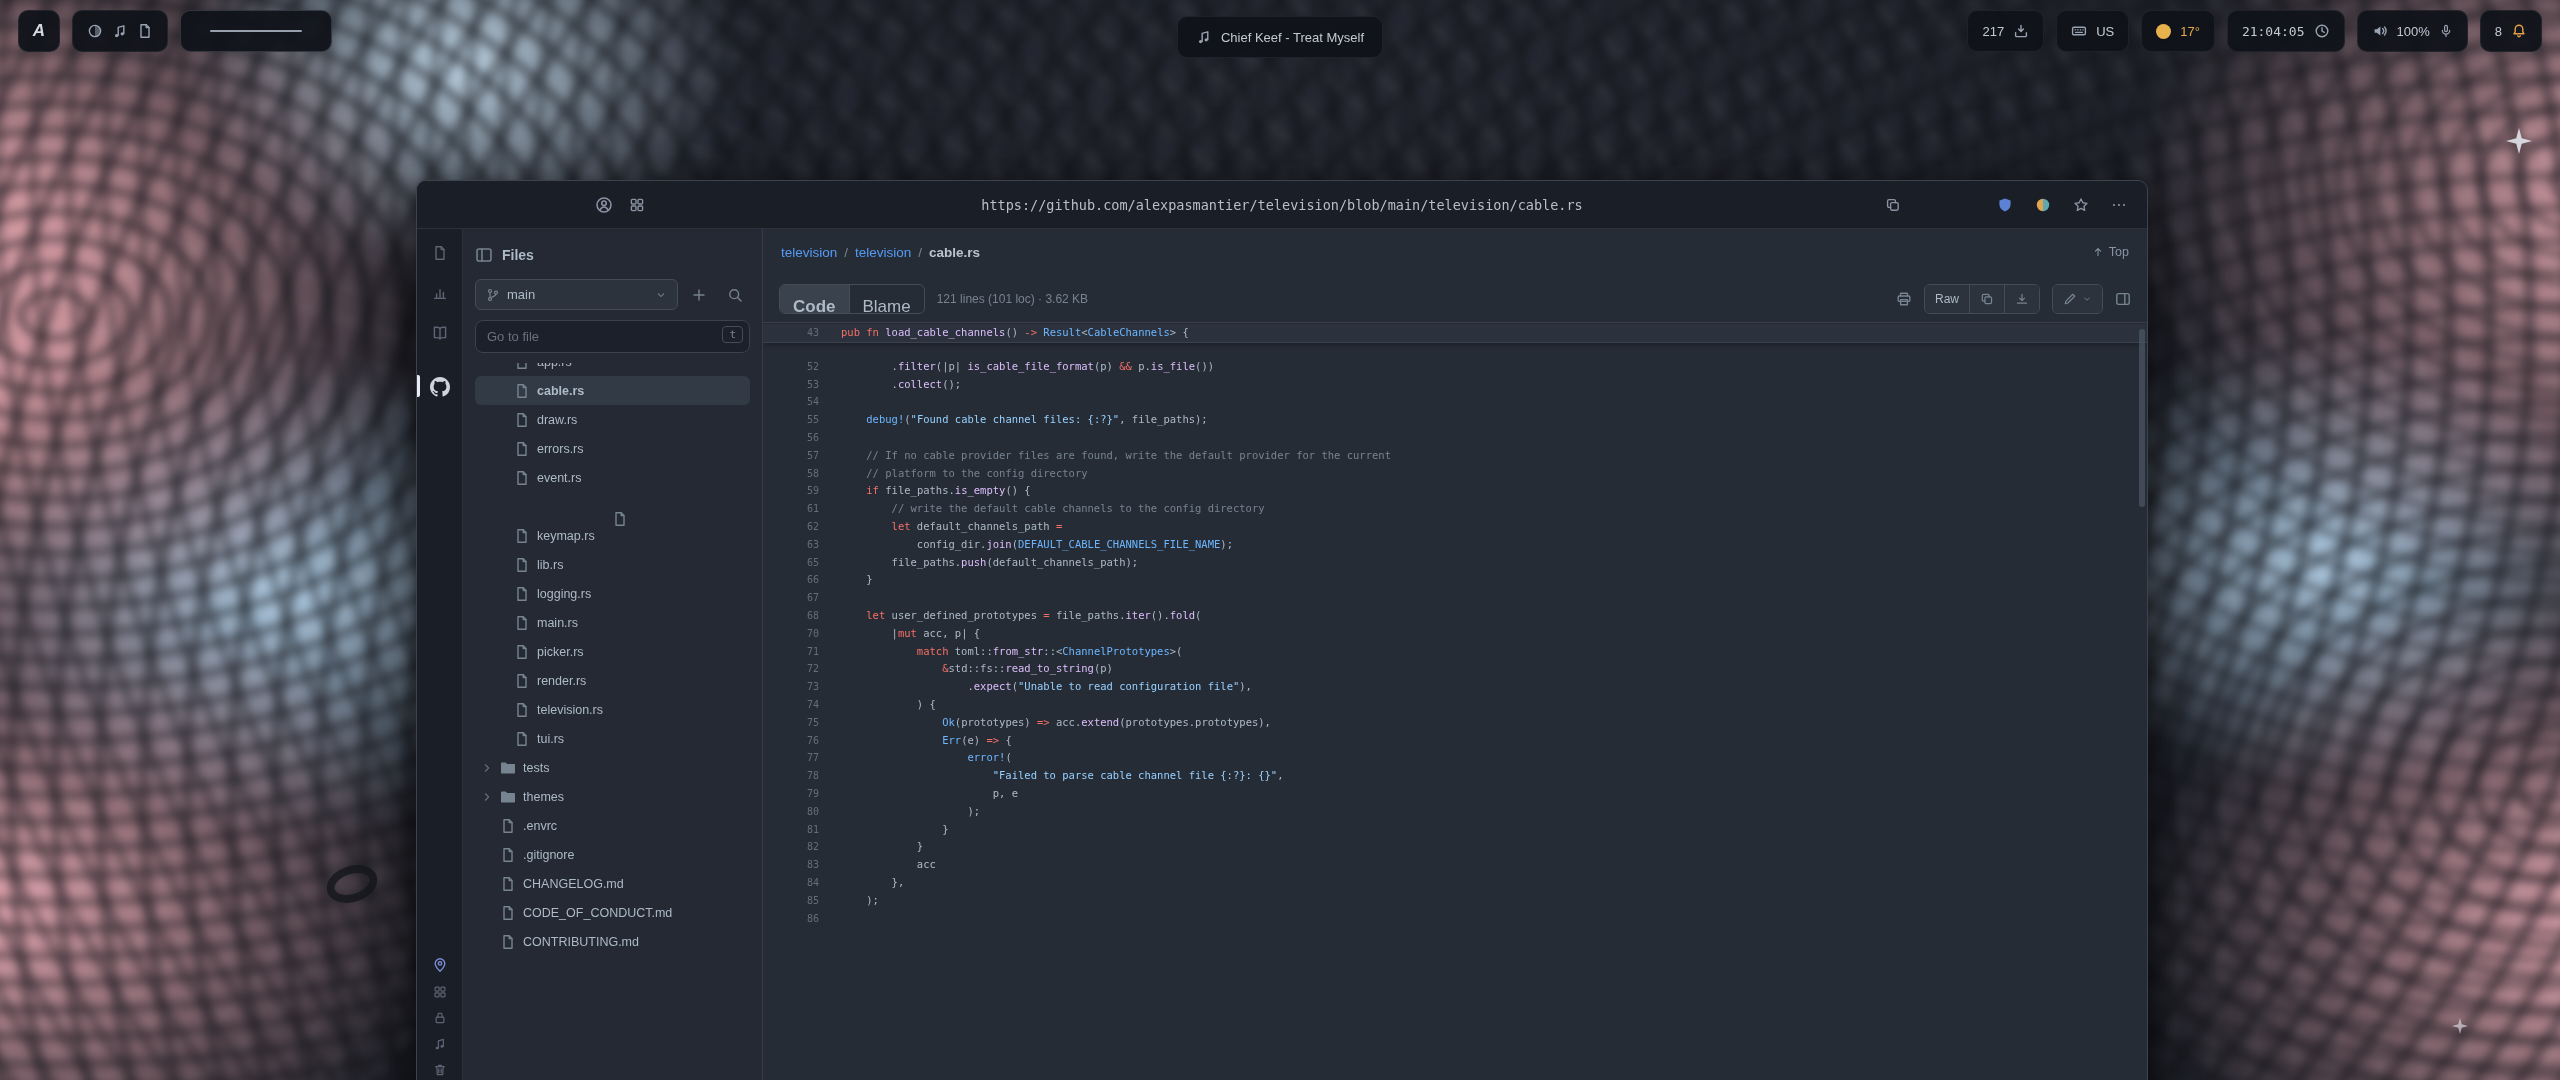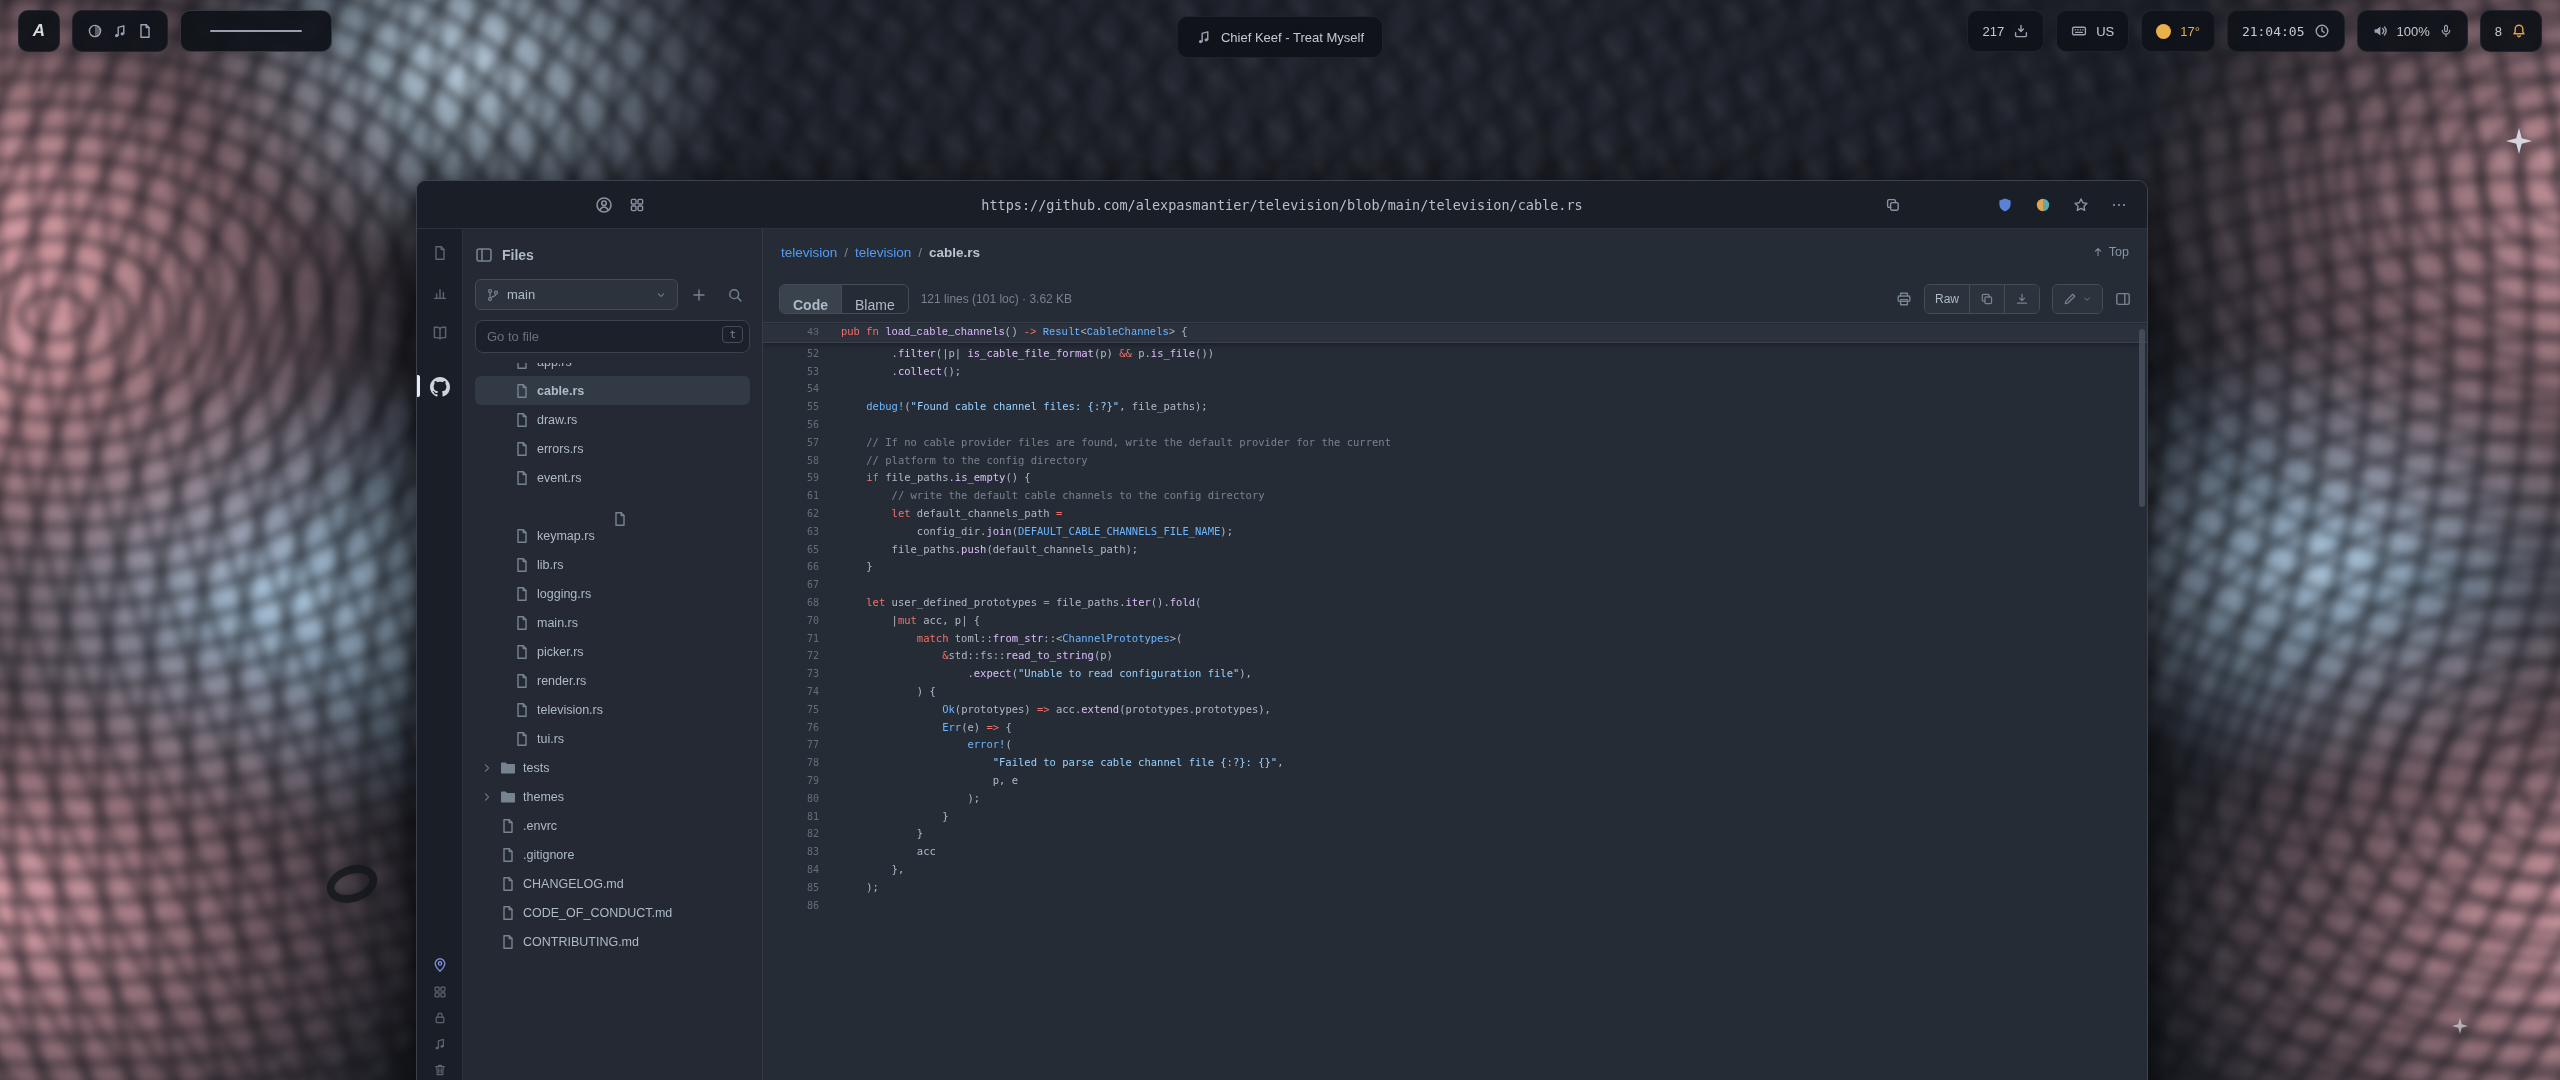--- a/index.html
+++ b/index.html
@@ -112,34 +112,34 @@
   .bc-row { height:46px; flex:none; display:flex; align-items:center; padding:0 18px; gap:7px; font-size:13.5px; }
   .bc-link { color:#539bf5; cursor:pointer; }
   .bc-sep { color:#768390; }
   .bc-file { color:#bac4ce; font-weight:bold; }
   .spacer { flex:1; }
   .top-link { display:flex; align-items:center; gap:5px; color:#8794a3; font-size:12.5px; }
 
   .tb-row { height:48px; flex:none; display:flex; align-items:center; padding:0 16px; gap:12px;
     border-bottom:1px solid #373e49; }
   .seg { display:flex; border:1px solid #444c58; border-radius:6px; overflow:hidden; background:#262c36; }
-  .seg-btn { height:28px; padding:12px 13px; font-size:14px; color:#adbac7; background:transparent; border:none; }
+  .seg-btn { height:28px; padding:12px 13px; font-size:17px; color:#adbac7; background:transparent; border:none; }
   .seg-btn.active { background:#3a424d; font-weight:bold; }
   .seg-btn + .seg-btn { border-left:1px solid #444c58; }
   .meta { font-size:12px; color:#768390; }
   .tb-ic { color:#768390; }
   .btn-group { display:flex; border:1px solid #444c58; border-radius:6px; overflow:hidden; }
   .tb-btn { height:28px; padding:0 10px; display:flex; align-items:center; gap:5px;
     background:#2d333d; border:none; color:#adbac7; font-size:12px; }
   .tb-btn + .tb-btn { border-left:1px solid #444c58; }
 
   .code-wrap { flex:1; min-height:0; position:relative; overflow:hidden;
     font-family:"DejaVu Sans Mono",monospace; padding-top:1px; }
   .code-line { display:flex; line-height:17.8px; }
-  .code-line.sticky { background:#2b323d; border-bottom:1px solid #3a424d; box-shadow:0 2px 5px rgba(0,0,0,.3); margin-bottom:2px;font-family:Liberation Mono, monospace; }
+  .code-line.sticky { background:#2b323d; border-bottom:1px solid #3a424d; box-shadow:0 2px 5px rgba(0,0,0,.3); margin-bottom:15px; }
   .ln { width:60px; flex:none; text-align:right; color:#636e7b; font-size:10px; padding-right:4px; }
   .ct { margin-left:18px; white-space:pre; font-size:10.5px; color:#adbac7; }
   .tk-p { color:#adbac7; } .tk-k { color:#f47067; } .tk-f { color:#dcbdfb; }
   .tk-c { color:#6cb6ff; } .tk-s { color:#96d0ff; } .tk-m { color:#768390; }
   .code-scrollbar { position:absolute; right:2px; top:6px; width:6px; height:178px;
     background:#4a5260; border-radius:3px; opacity:.8; }
 </style>
 </head>
 <body>
 

